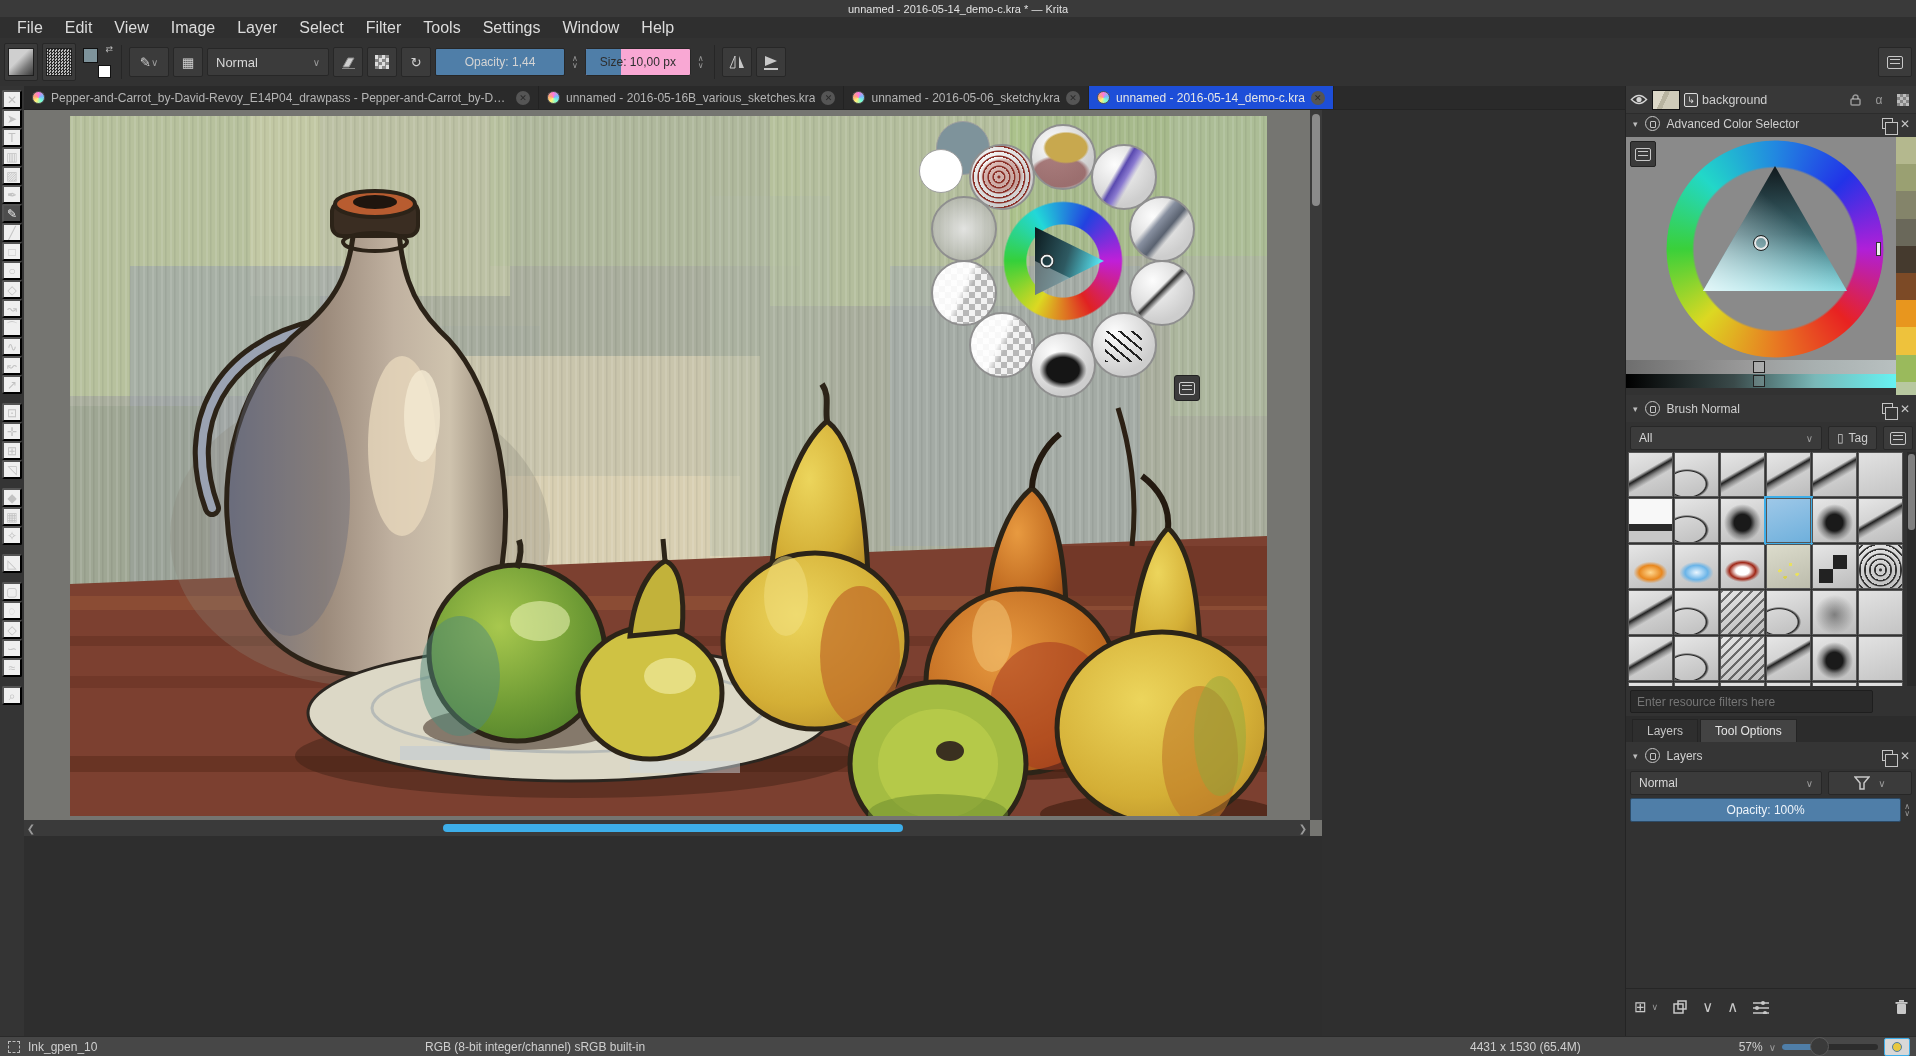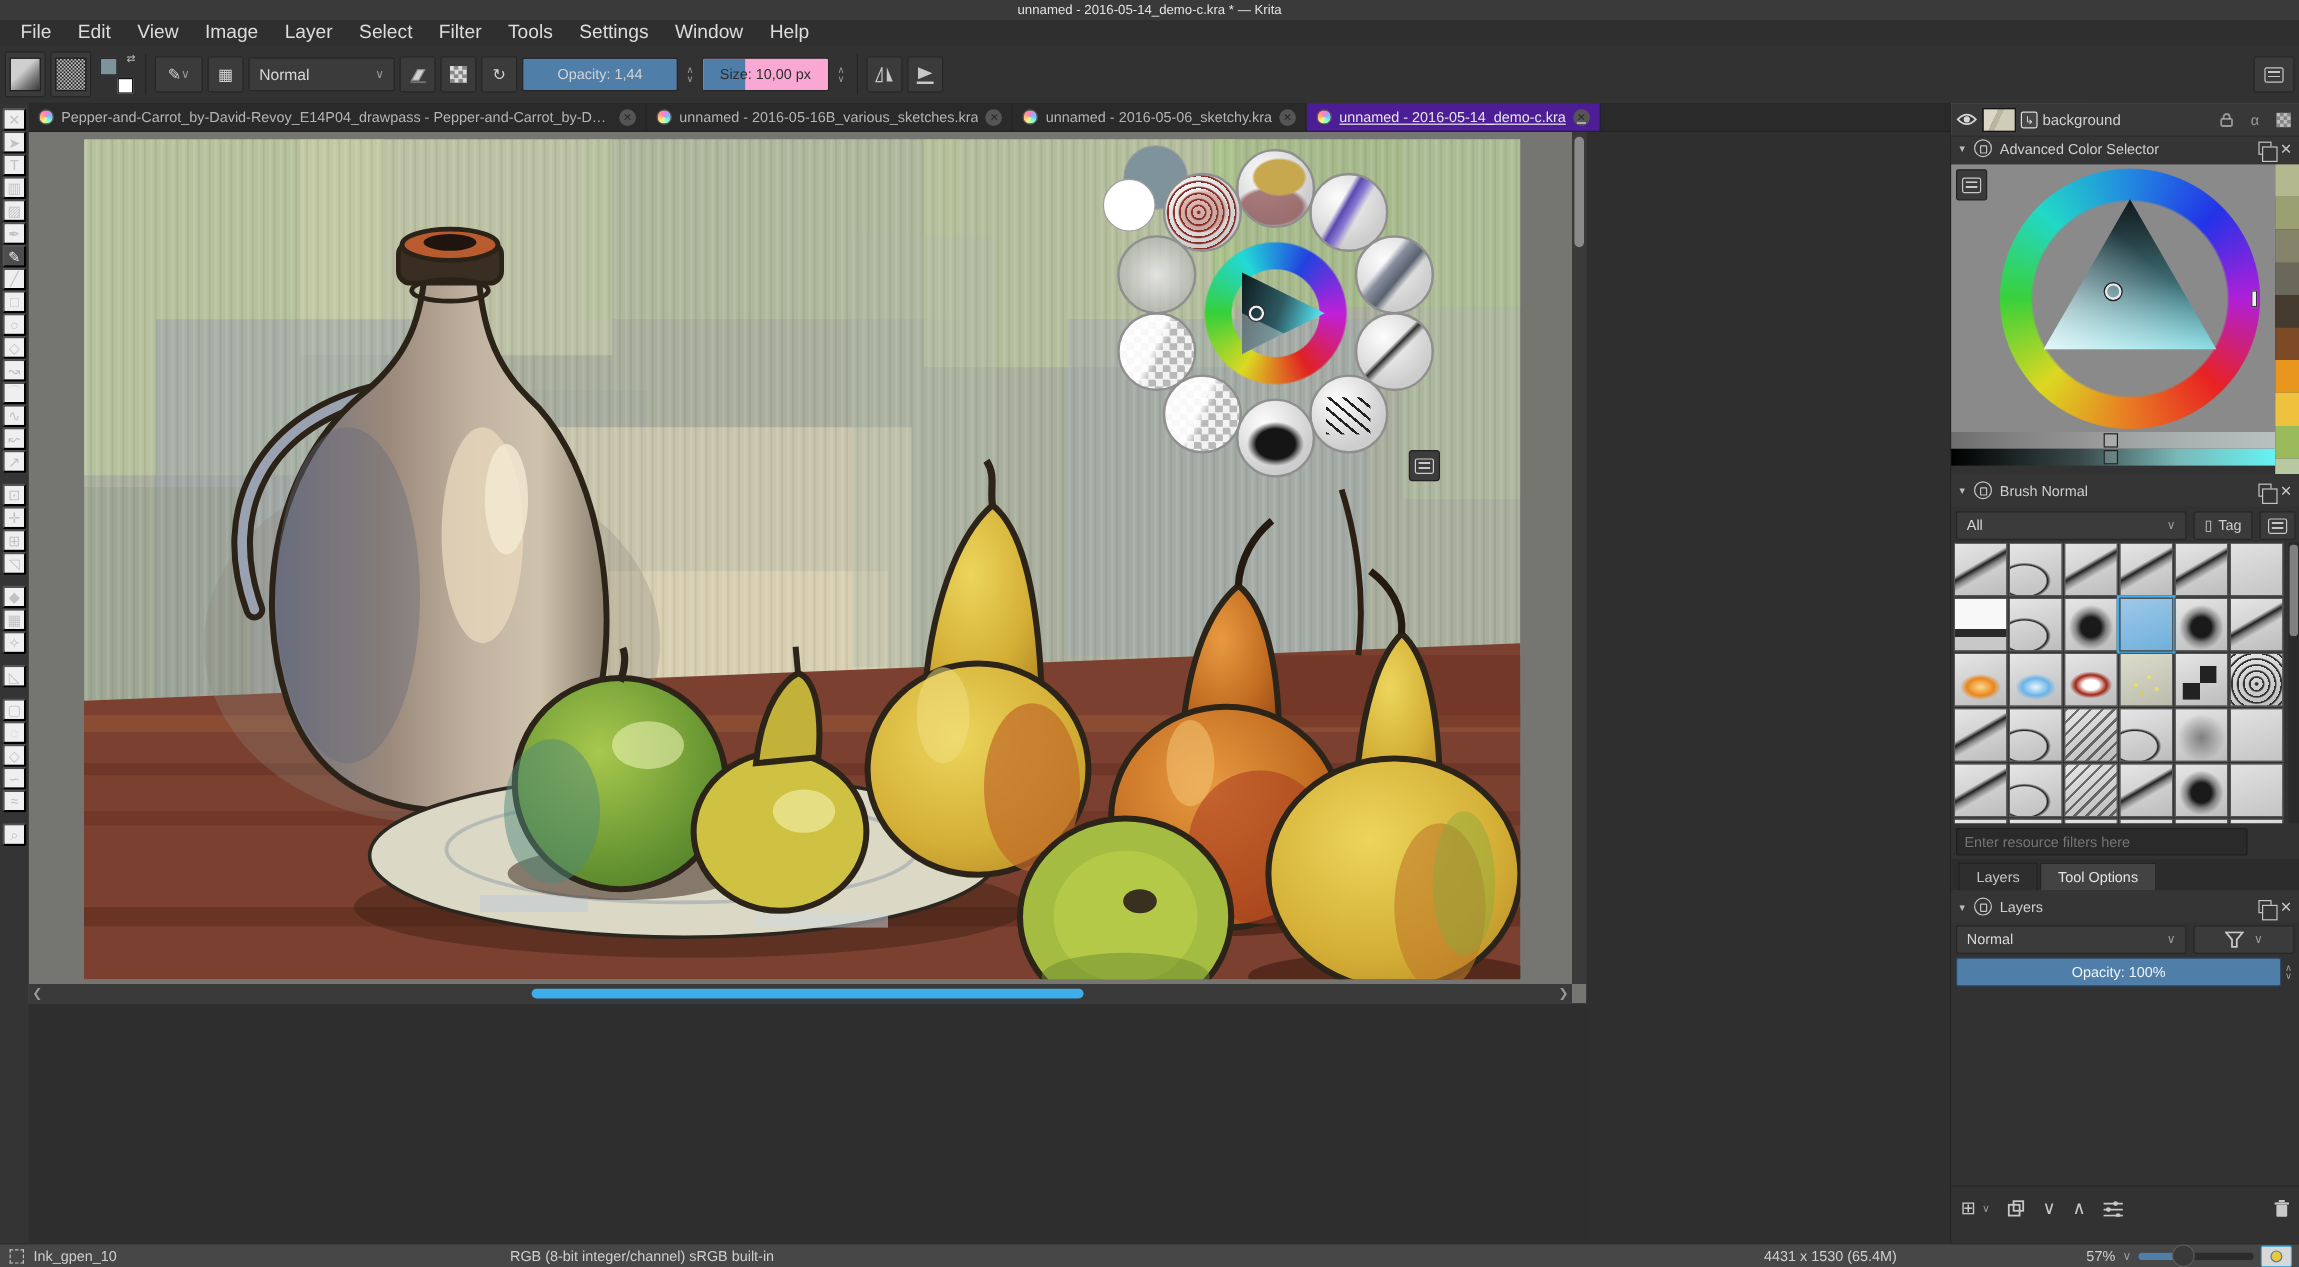--- a/index.html
+++ b/index.html
@@ -43,21 +43,21 @@
            font-size:8px; line-height:7px; padding:0 3px; }
   .list-icon { display:inline-block; width:16px; height:13px; border:1.5px solid #c8c8c8; border-radius:2px;
                padding:2px 2px; background:repeating-linear-gradient(#c8c8c8 0 1.5px, transparent 1.5px 4px) content-box; }
 
   
   .tabbar { position:absolute; left:24px; top:86px; width:1601px; height:24px; background:#2a2a2a;
             display:flex; align-items:stretch; border-bottom:1px solid #242424; }
   .doc-tab { display:flex; align-items:center; gap:6px; padding:0 8px; max-width:515px; background:#2a2a2a;
              border-right:1px solid #222; color:#b4b4b4; font-size:12px; white-space:nowrap; }
   .doc-tab .lbl { overflow:hidden; text-overflow:ellipsis; }
-  .doc-tab.active { background:#4c1d95; color:#e6e6e6;text-decoration:underline; }
+  .doc-tab.active { background:#1d4ed8; color:#e6e6e6; }
   .kicon { width:13px; height:13px; border-radius:50%; flex:none;
            background:conic-gradient(#ff7ad9,#7ab8ff,#7affd2,#fff27a,#ffa27a,#ff7ad9); border:1px solid #555; }
   .tab-close { width:14px; height:14px; border-radius:50%; background:#555; color:#2a2a2a; flex:none;
                font-size:9px; line-height:14px; text-align:center; }
 
   
   .toolbox { position:absolute; left:0; top:86px; width:24px; height:950px; background:#343434;
              display:flex; flex-direction:column; align-items:center; padding-top:4px; }
   .tool { width:20px; height:19px; display:flex; align-items:center; justify-content:center;
           color:#c2c2c2; font-size:12px; border-radius:2px; flex:none; }

